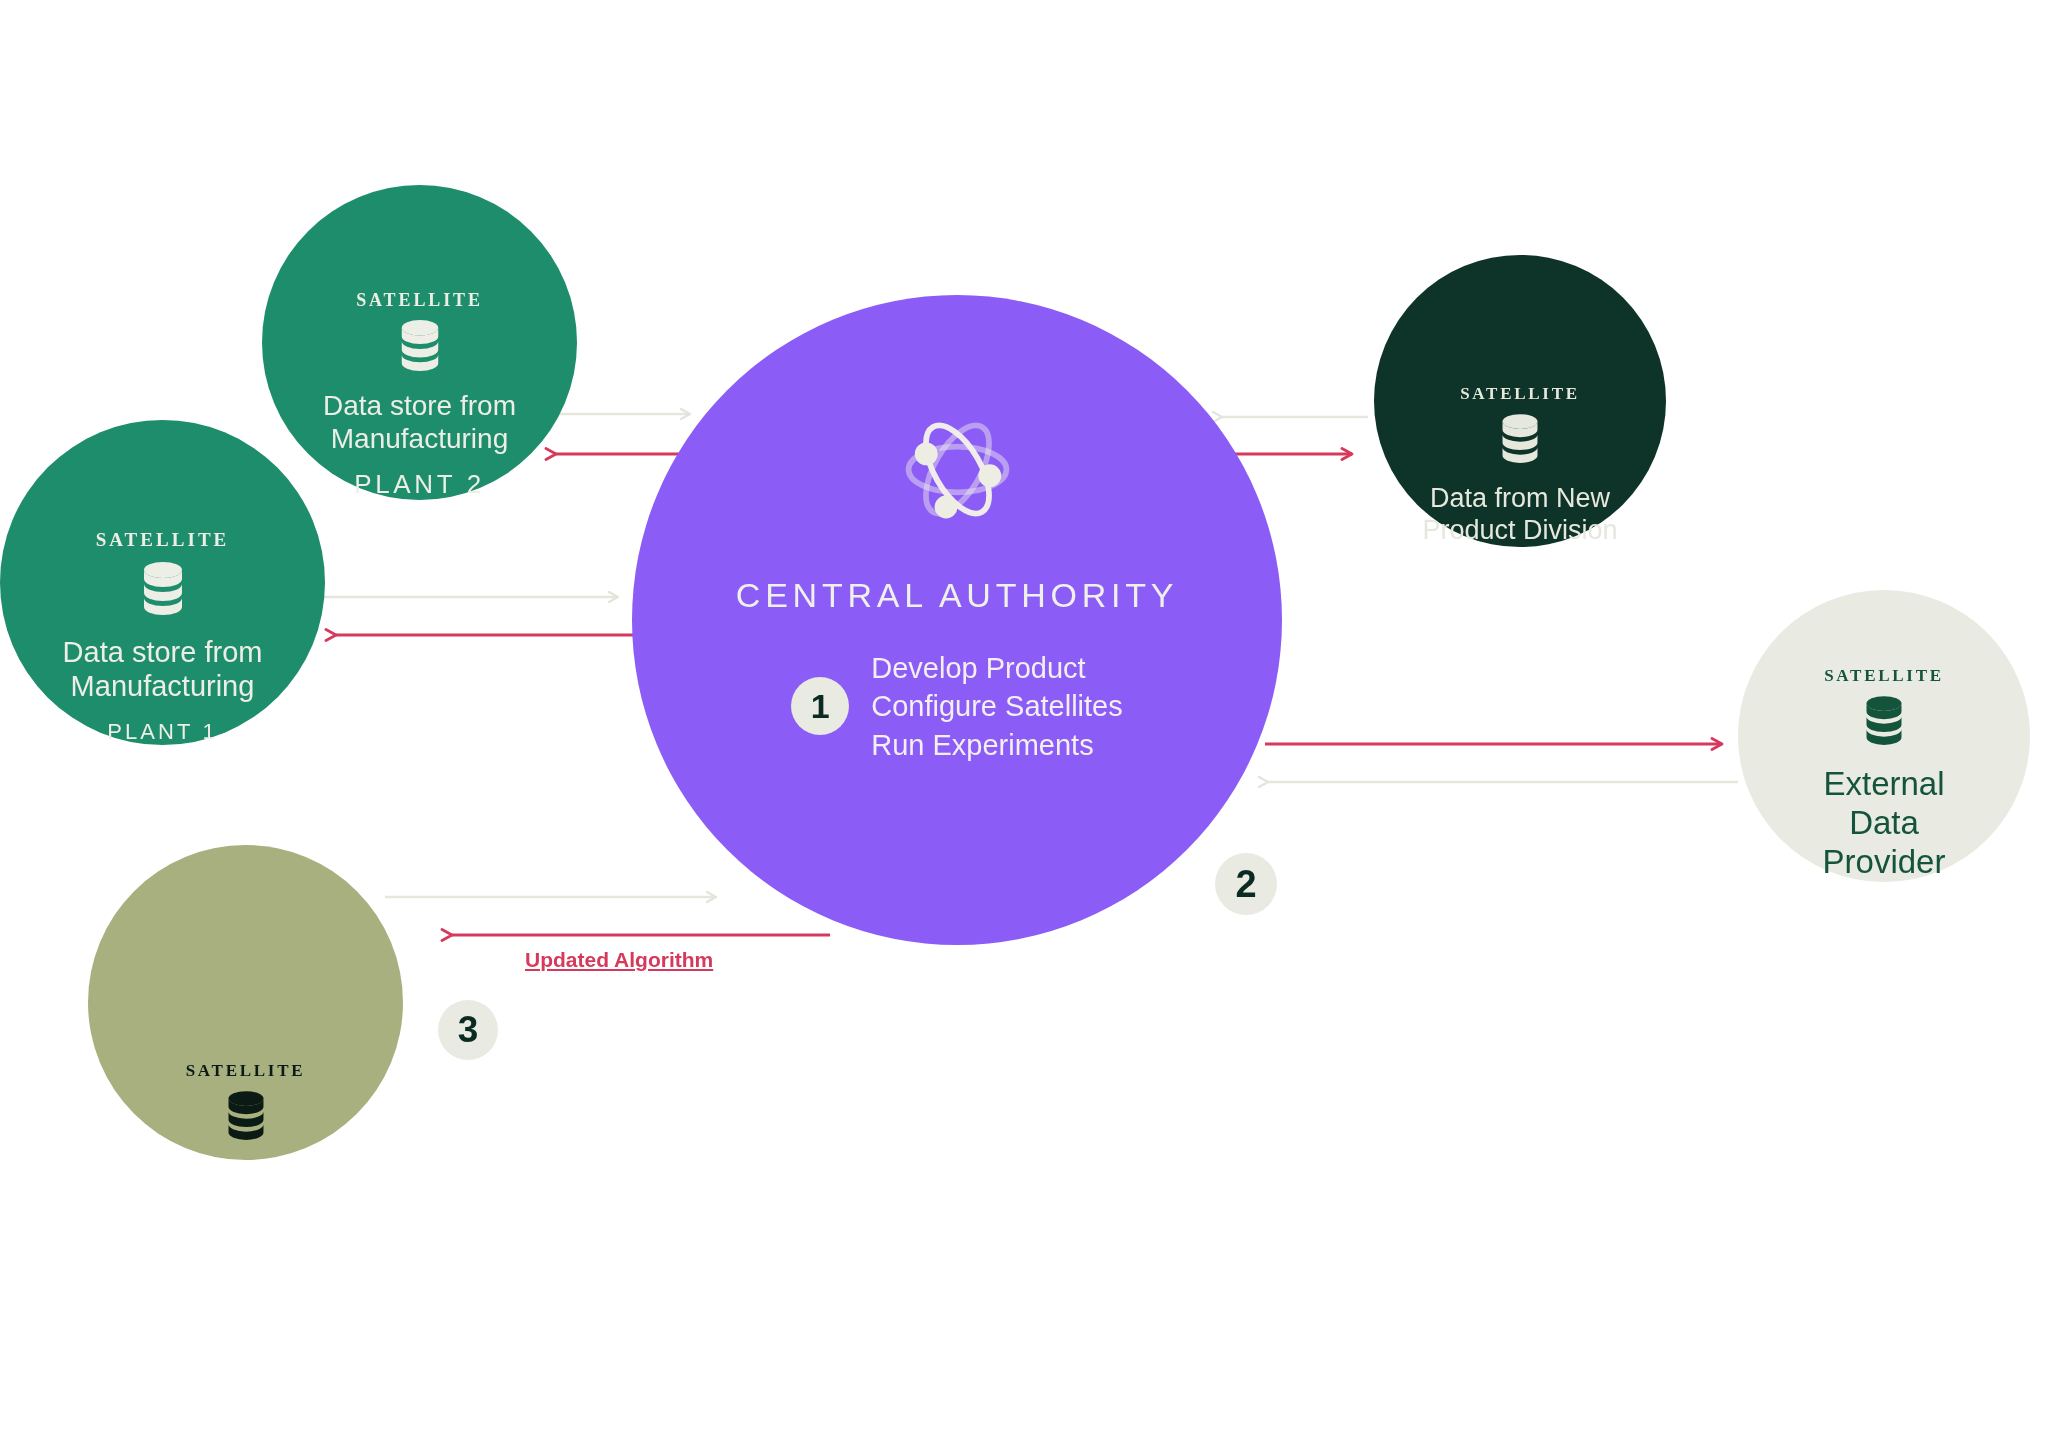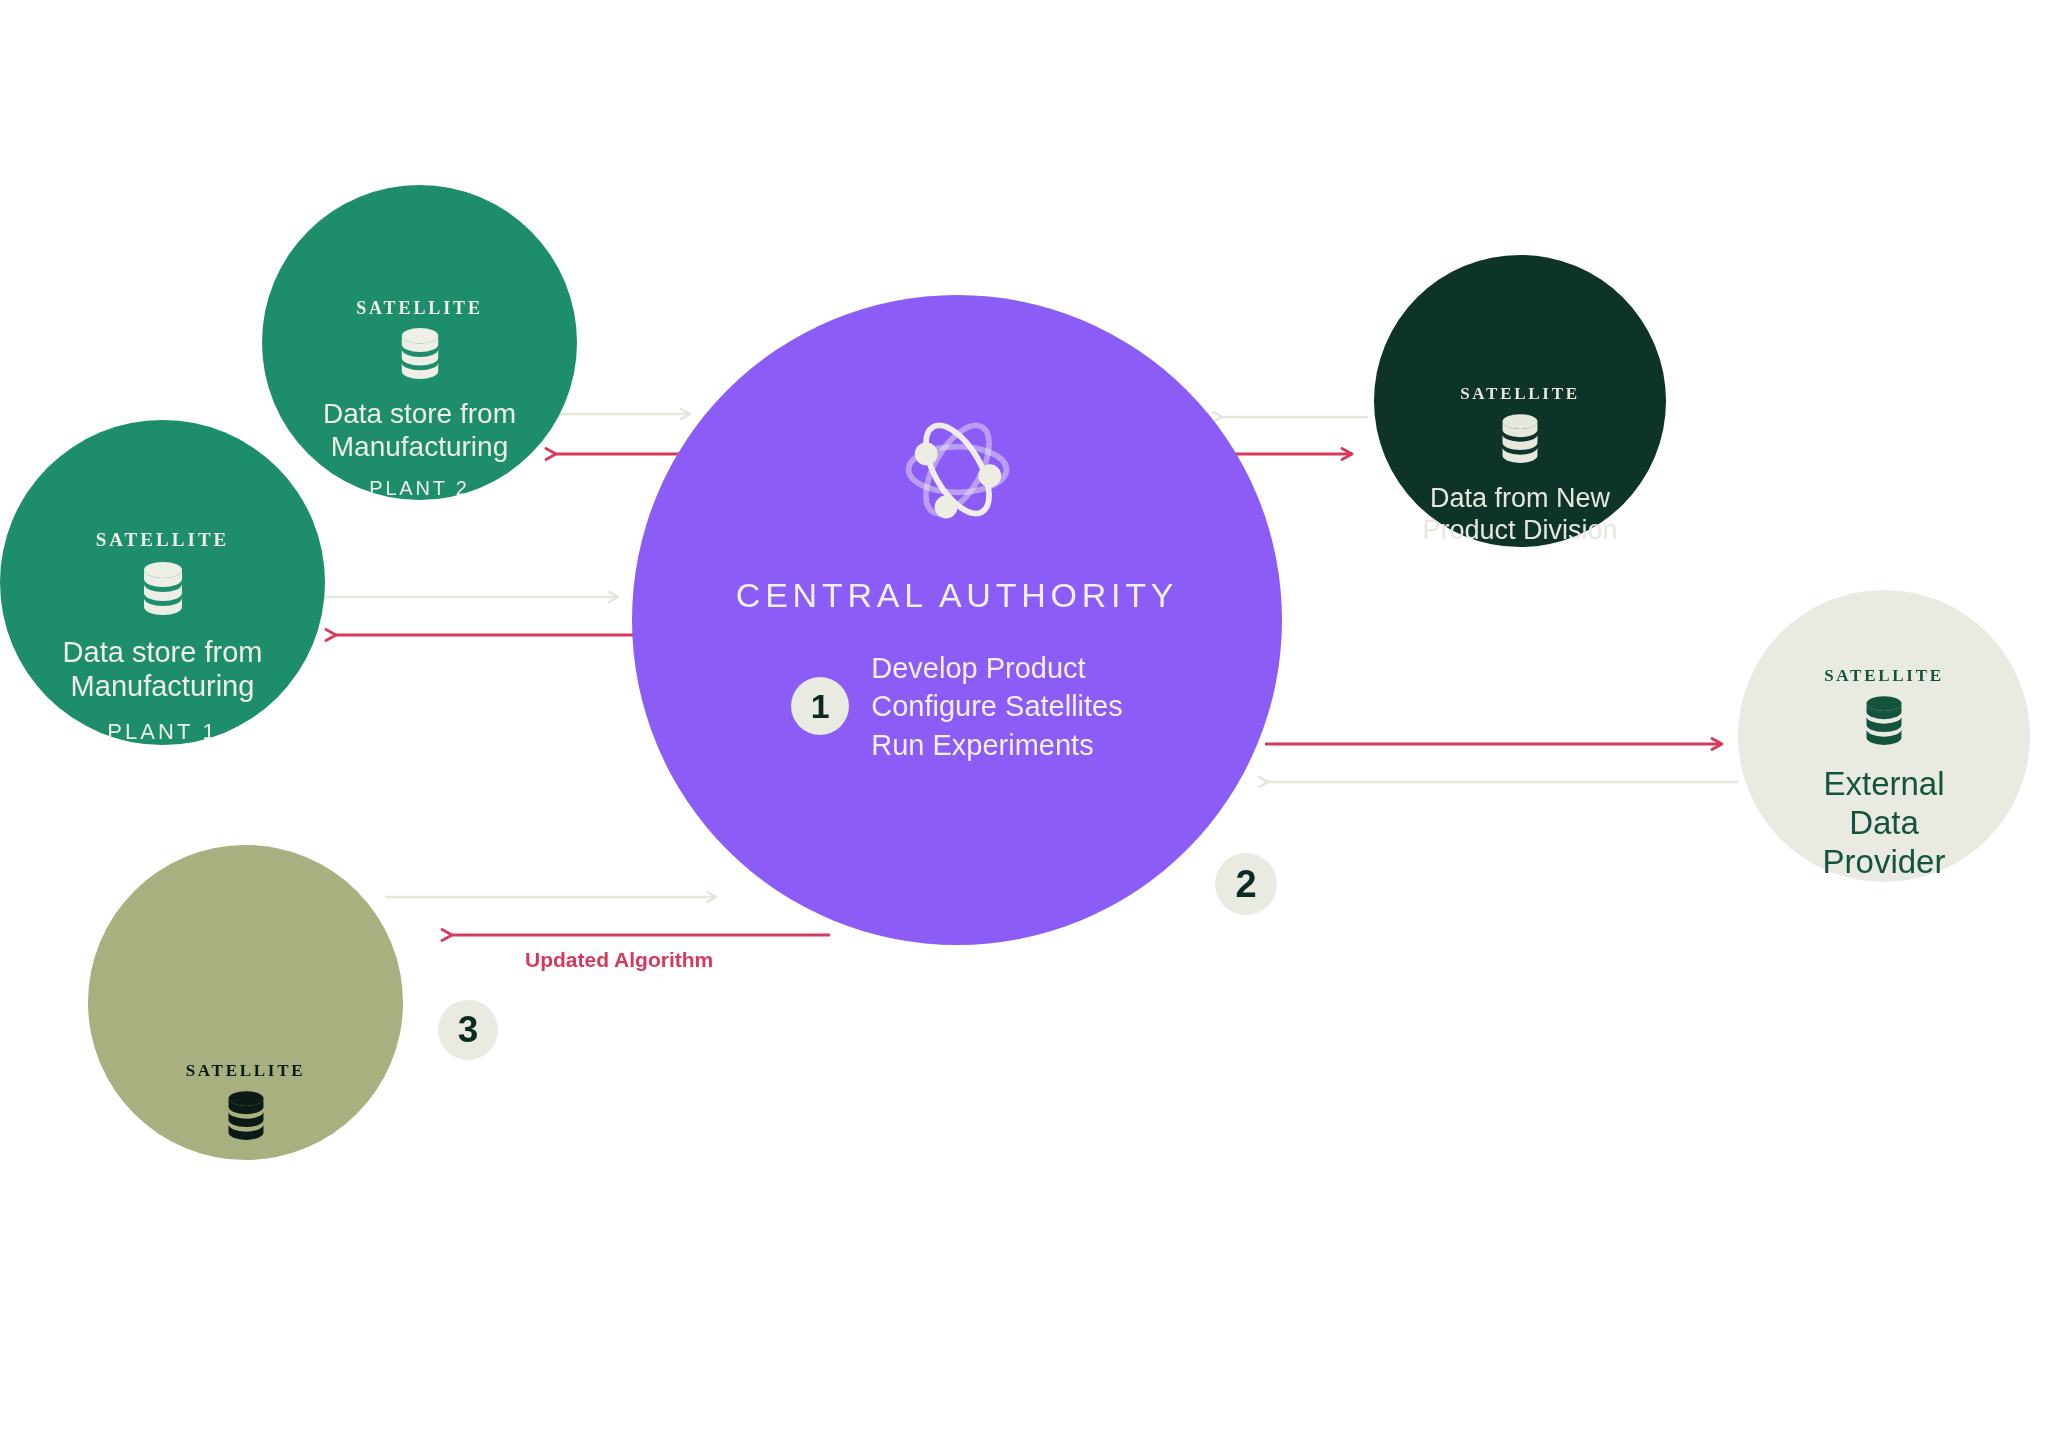--- a/index.html
+++ b/index.html
@@ -59,21 +59,21 @@
   #node-plant1 .node-title { font-size: 29px; color: #EDEEE6; }
   #node-plant1 .node-sub { font-size: 22px; color: #EDEEE6; margin-top: 16px; }
 
   #node-plant2 {
     left: 262px; top: 185px; width: 315px; height: 315px;
     background: #1E8D6C;
   }
   #node-plant2 .sat-label { font-size: 18px; color: #EDEEE6; margin-bottom: 8px; }
   #node-plant2 .db-icon { margin-bottom: 12px; }
   #node-plant2 .node-title { font-size: 28px; color: #EDEEE6; }
-  #node-plant2 .node-sub { font-size: 20px; color: #EDEEE6; margin-top: 14px; }
+  #node-plant2 .node-sub { font-size: 26px; color: #EDEEE6; margin-top: 14px; }
 
   #node-central {
     left: 632px; top: 295px; width: 650px; height: 650px;
     background: #8b5cf6;
     justify-content: flex-start;
     padding-top: 112px;
   }
   #node-central .central-title {
     font-family: "Liberation Sans", sans-serif;
     font-size: 34px;
@@ -150,20 +150,21 @@
     pointer-events: none;
   }
 
   .edge-label {
     position: absolute;
     font-family: "Liberation Sans", sans-serif;
     font-weight: 700;
     font-size: 21px;
     color: #D6395C;
     white-space: nowrap;
+    text-decoration: underline;
   }
   #label-updated-algorithm { left: 525px; top: 948px; }
 </style>
 </head>
 <body>
 
 <div id="stage">
 
   <svg id="arrows" viewBox="0 0 2048 1455" xmlns="http://www.w3.org/2000/svg">
     <defs>

